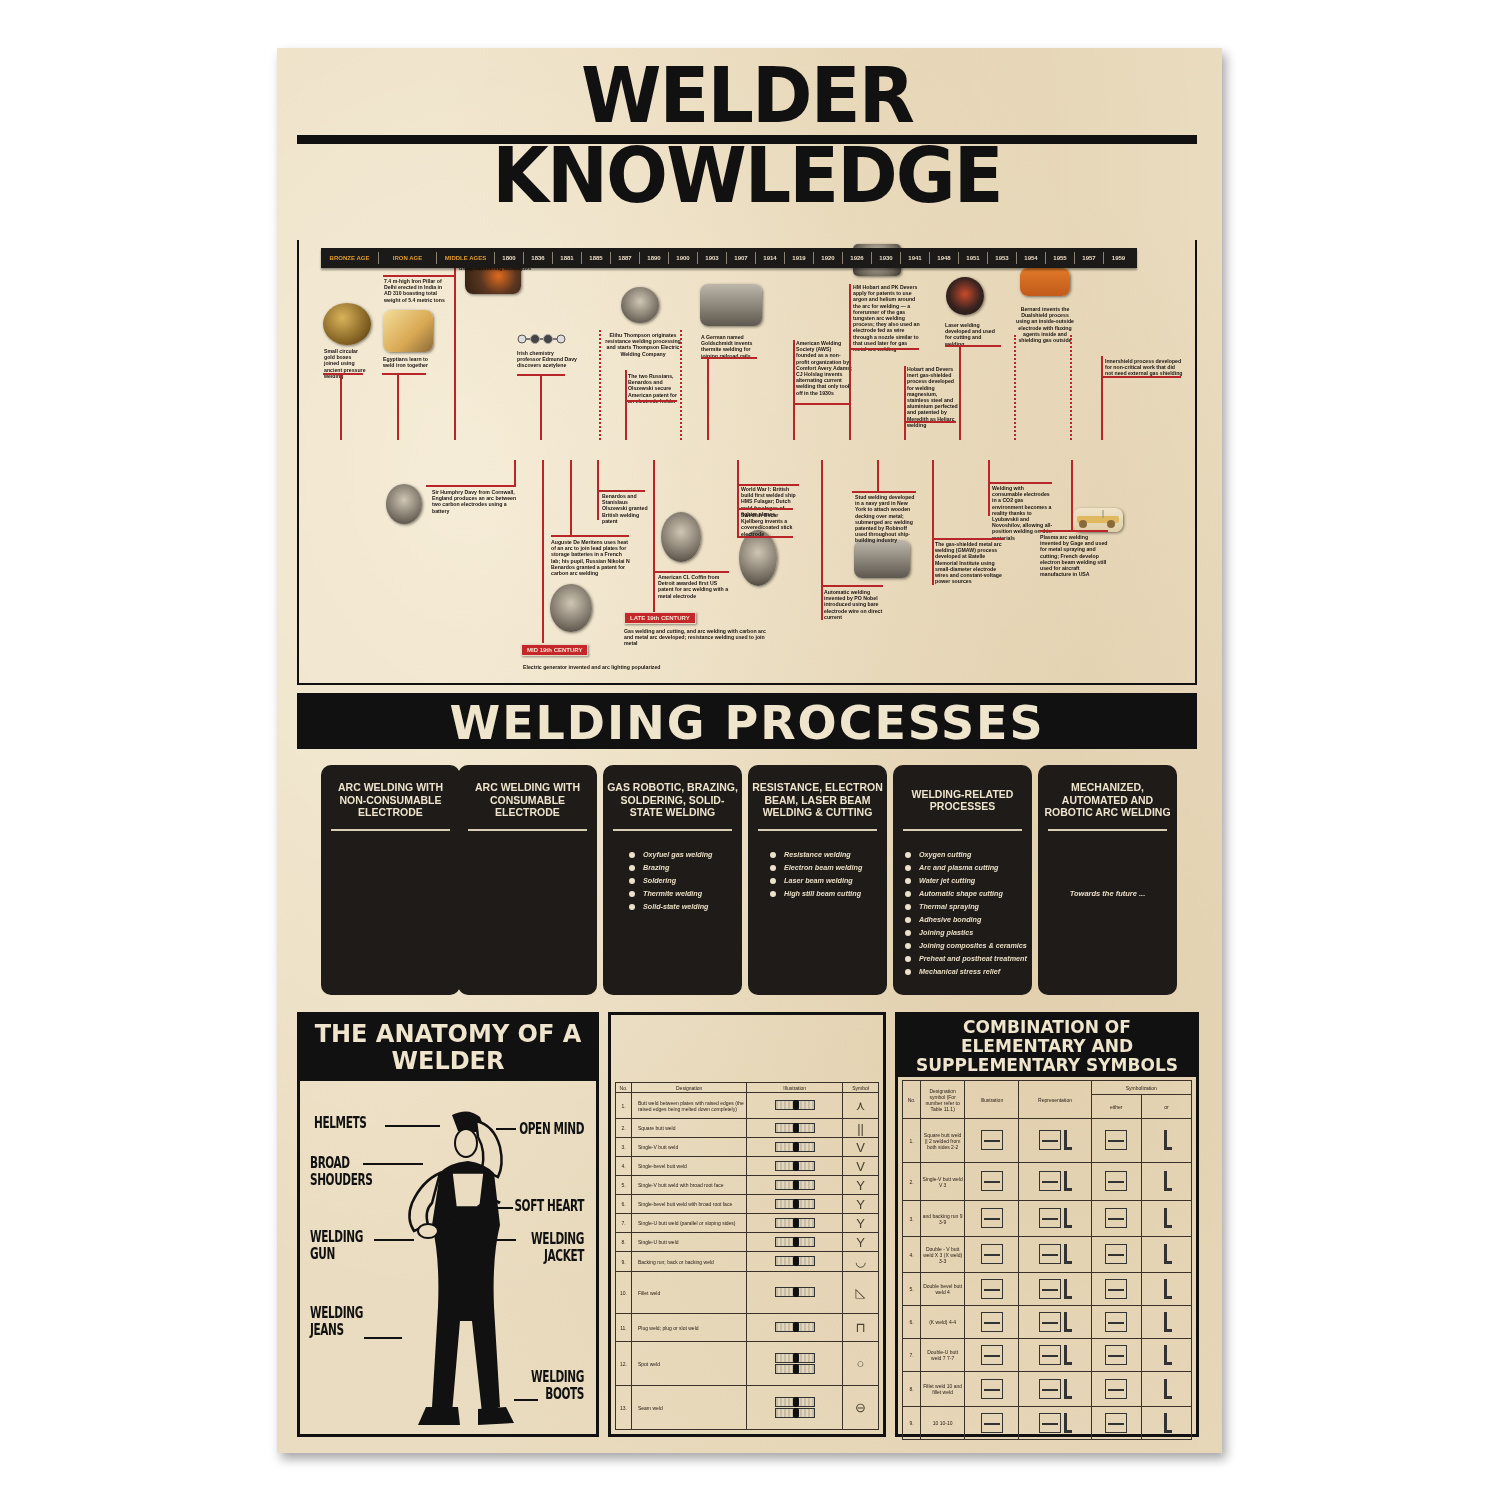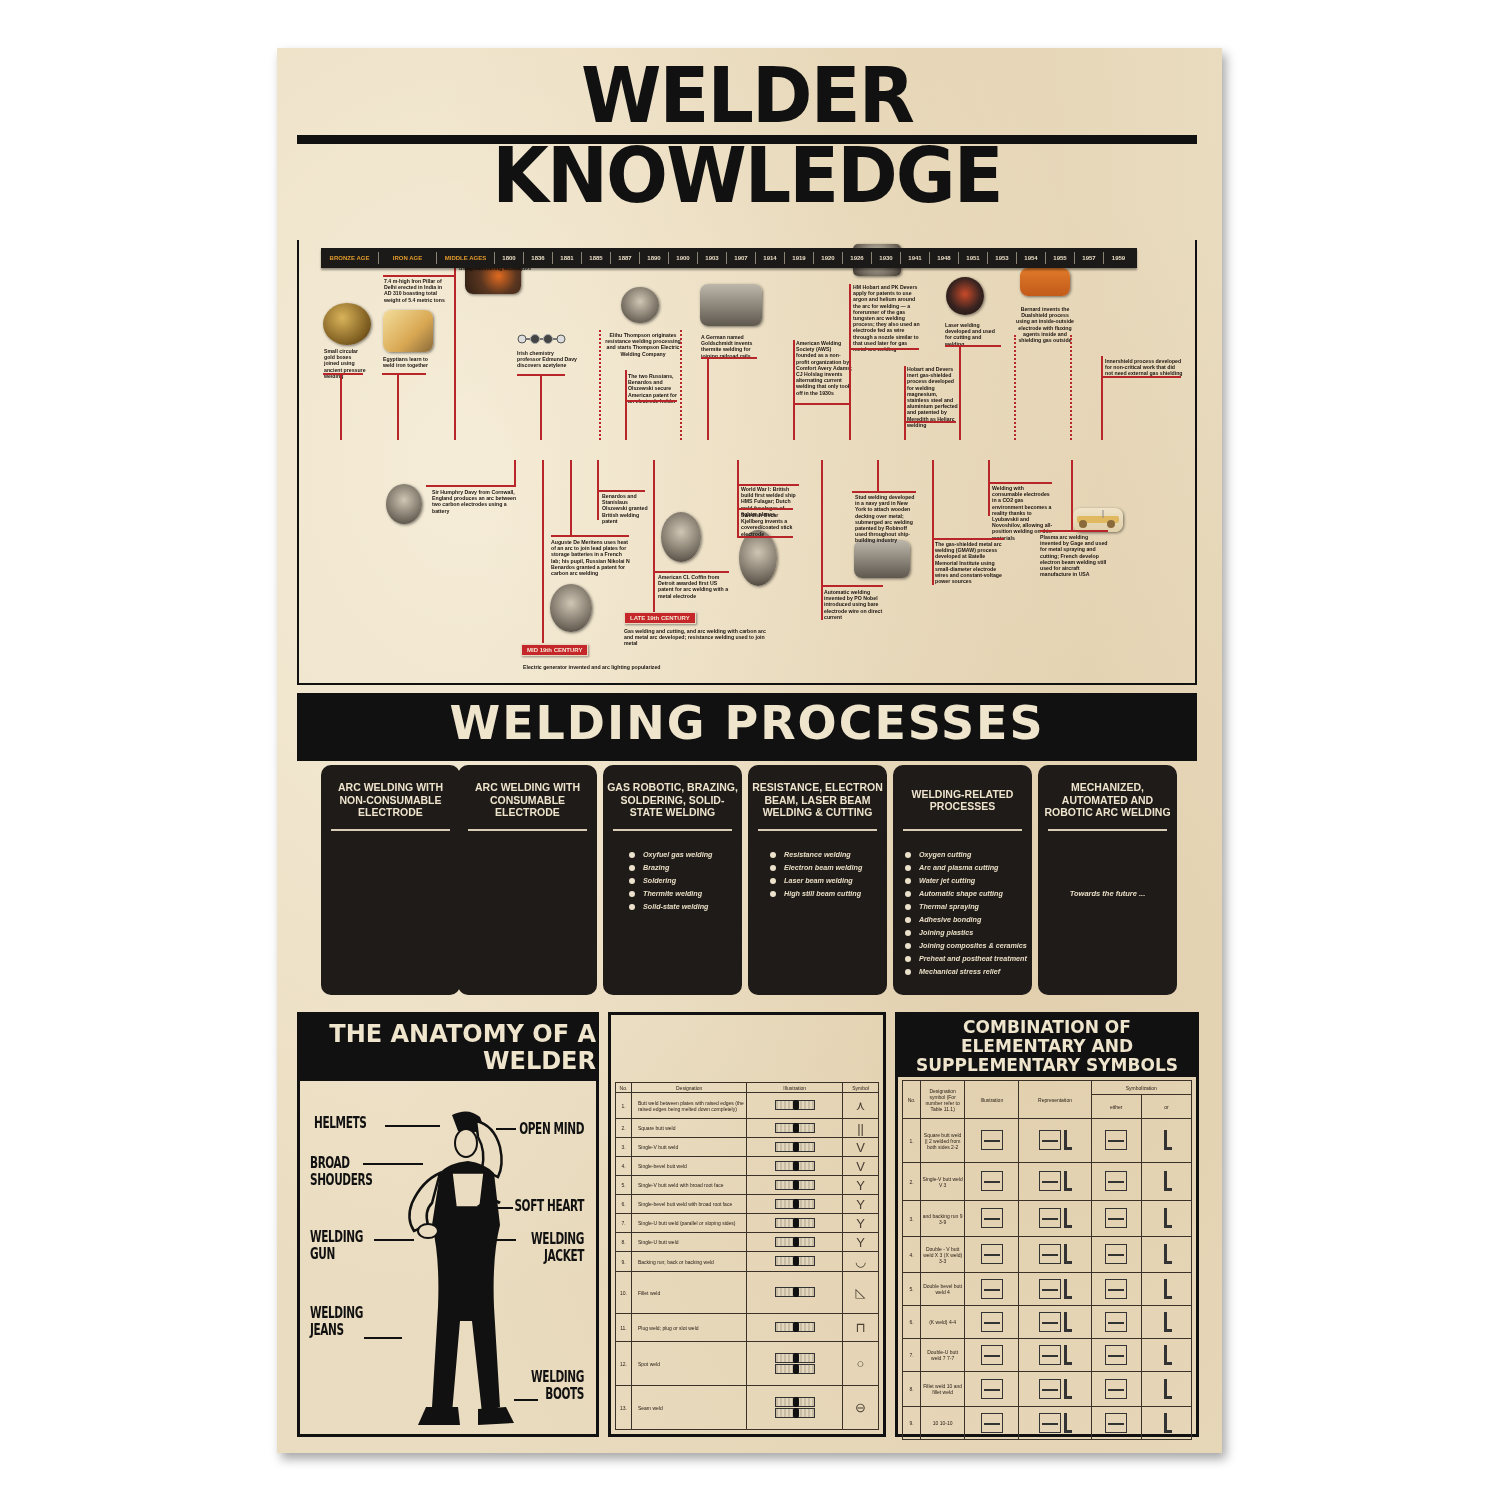--- a/index.html
+++ b/index.html
@@ -68,21 +68,21 @@
   .ph-laser { background: radial-gradient(circle at 50% 45%, #c84a2a, #3a2420 55%, #141010); }
   .ph-orange { background: linear-gradient(180deg, #e07a2a, #c25a1a); }
   .ph-cart { background: linear-gradient(180deg, #efe3c8, #e0d0a8); }
   .ph-molecule { background: transparent; box-shadow: none; }
 
   .century-tag {
     position: absolute; background: #c4262a; color: #f4e8d4; font-size: 6px; font-weight: bold;
     padding: 2px 5px; border: 1px solid #e8d8c0; box-shadow: 1px 1px 2px rgba(0,0,0,0.4);
   }
 
-  .band-processes { left: 20px; top: 645px; width: 900px; height: 68px; font-size: 46px; line-height: 60px; letter-spacing: 2px; }
+  .band-processes { left: 20px; top: 645px; width: 900px; height: 56px; font-size: 46px; line-height: 60px; letter-spacing: 2px; }
 
   .proc-row { position: absolute; left: 36px; top: 717px; width: 885px; height: 232px; }
   .proc-card {
     position: absolute; top: 0; width: 139px; height: 230px; background: #1e1b18;
     border-radius: 10px; color: #eee3cc;
   }
   .proc-title {
     position: absolute; left: 4px; right: 4px; top: 8px; height: 54px;
     font-size: 10.5px; font-weight: bold; text-align: center; line-height: 12.5px;
     display: flex; align-items: center; justify-content: center;
@@ -102,21 +102,21 @@
     font-size: 7.5px; font-style: italic; font-weight: bold; color: #e8dcc4;
   }
 
   .sub-panel { position: absolute; border: 3px solid #111; }
   .sub-head {
     position: absolute; left: 0; right: 0; top: 0; background: #111; color: #efe4cc;
     text-align: center; font-weight: bold; font-family: "DejaVu Sans", sans-serif;
   }
 
   .anatomy { left: 20px; top: 964px; width: 302px; height: 425px; }
-  .anatomy .sub-head { height: 66px; font-size: 24px; line-height: 27px; padding-top: 6px; text-align: right; }
+  .anatomy .sub-head { height: 66px; font-size: 24px; line-height: 27px; padding-top: 6px; }
   .anat-label {
     position: absolute; font-family: "DejaVu Sans Condensed", "DejaVu Sans", sans-serif;
     font-weight: bold; font-size: 15px; line-height: 17px; color: #111; letter-spacing: -0.5px;
     transform: scaleX(0.78); transform-origin: left top;
   }
   .anat-label.right { transform-origin: right top; text-align: right; }
   .anat-line { position: absolute; height: 1.5px; background: #111; }
 
   .symbols { left: 331px; top: 964px; width: 278px; height: 425px; }
   .symbols .sub-head { height: 64px; font-size: 22px; line-height: 26px; padding-top: 6px; }

